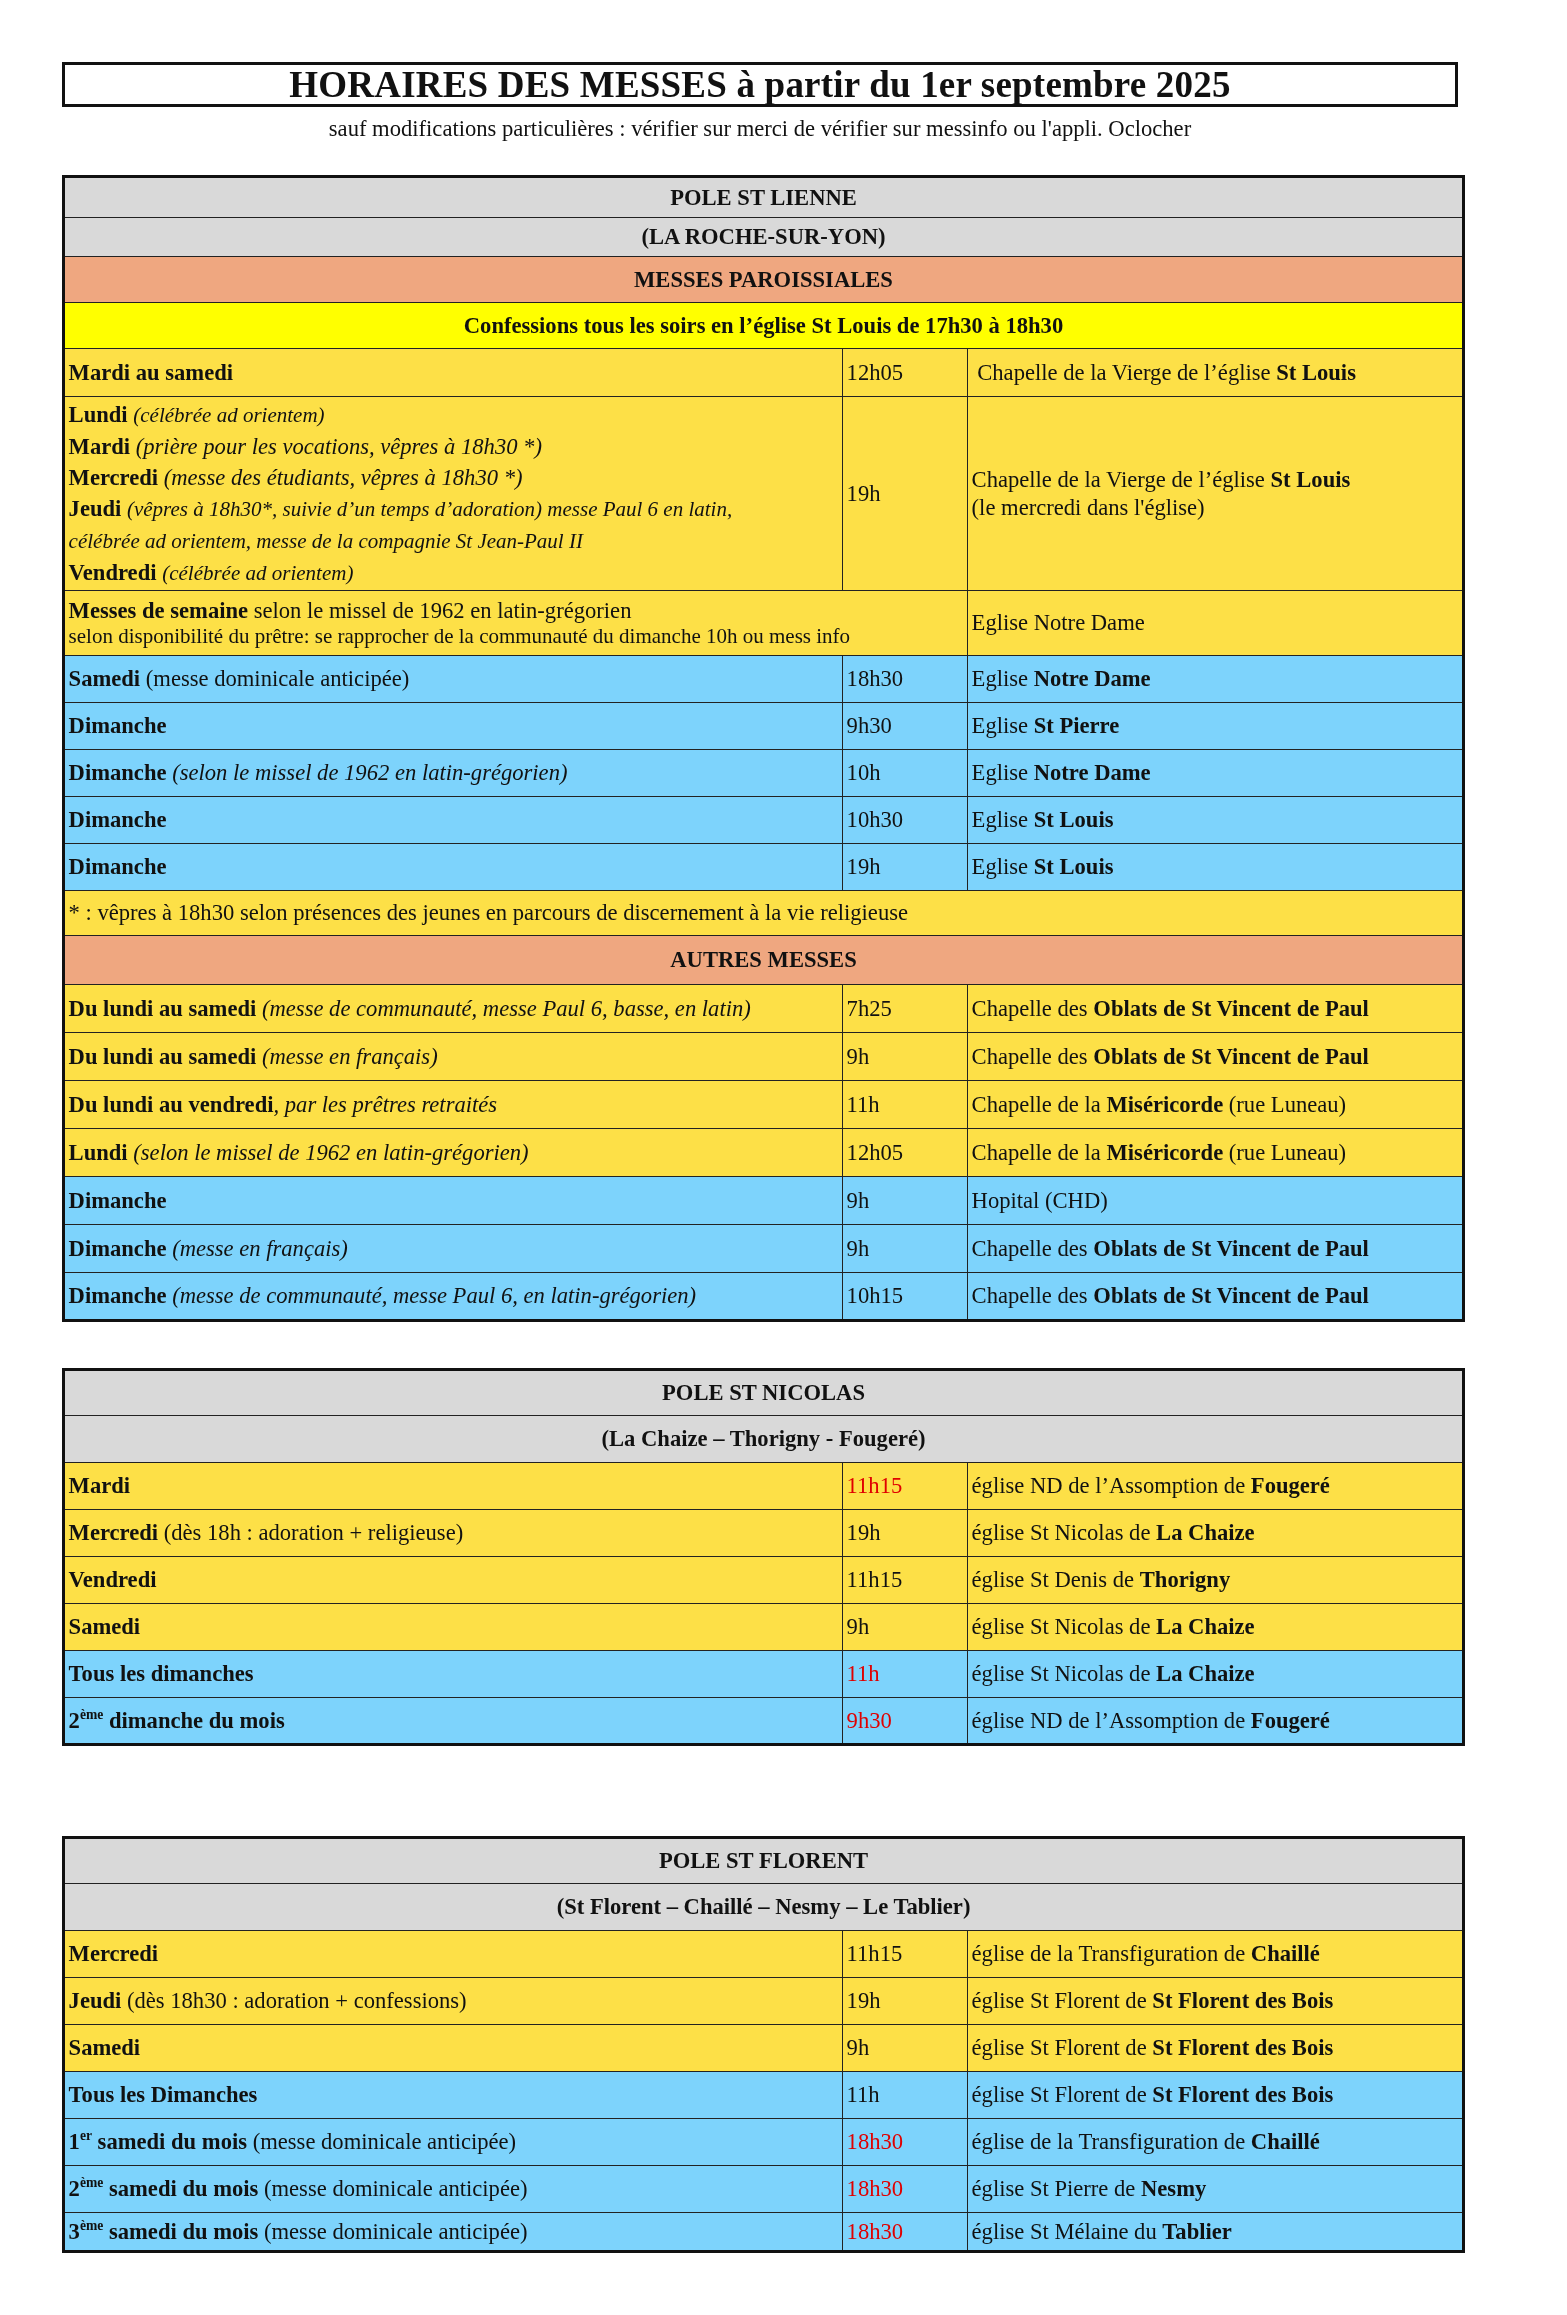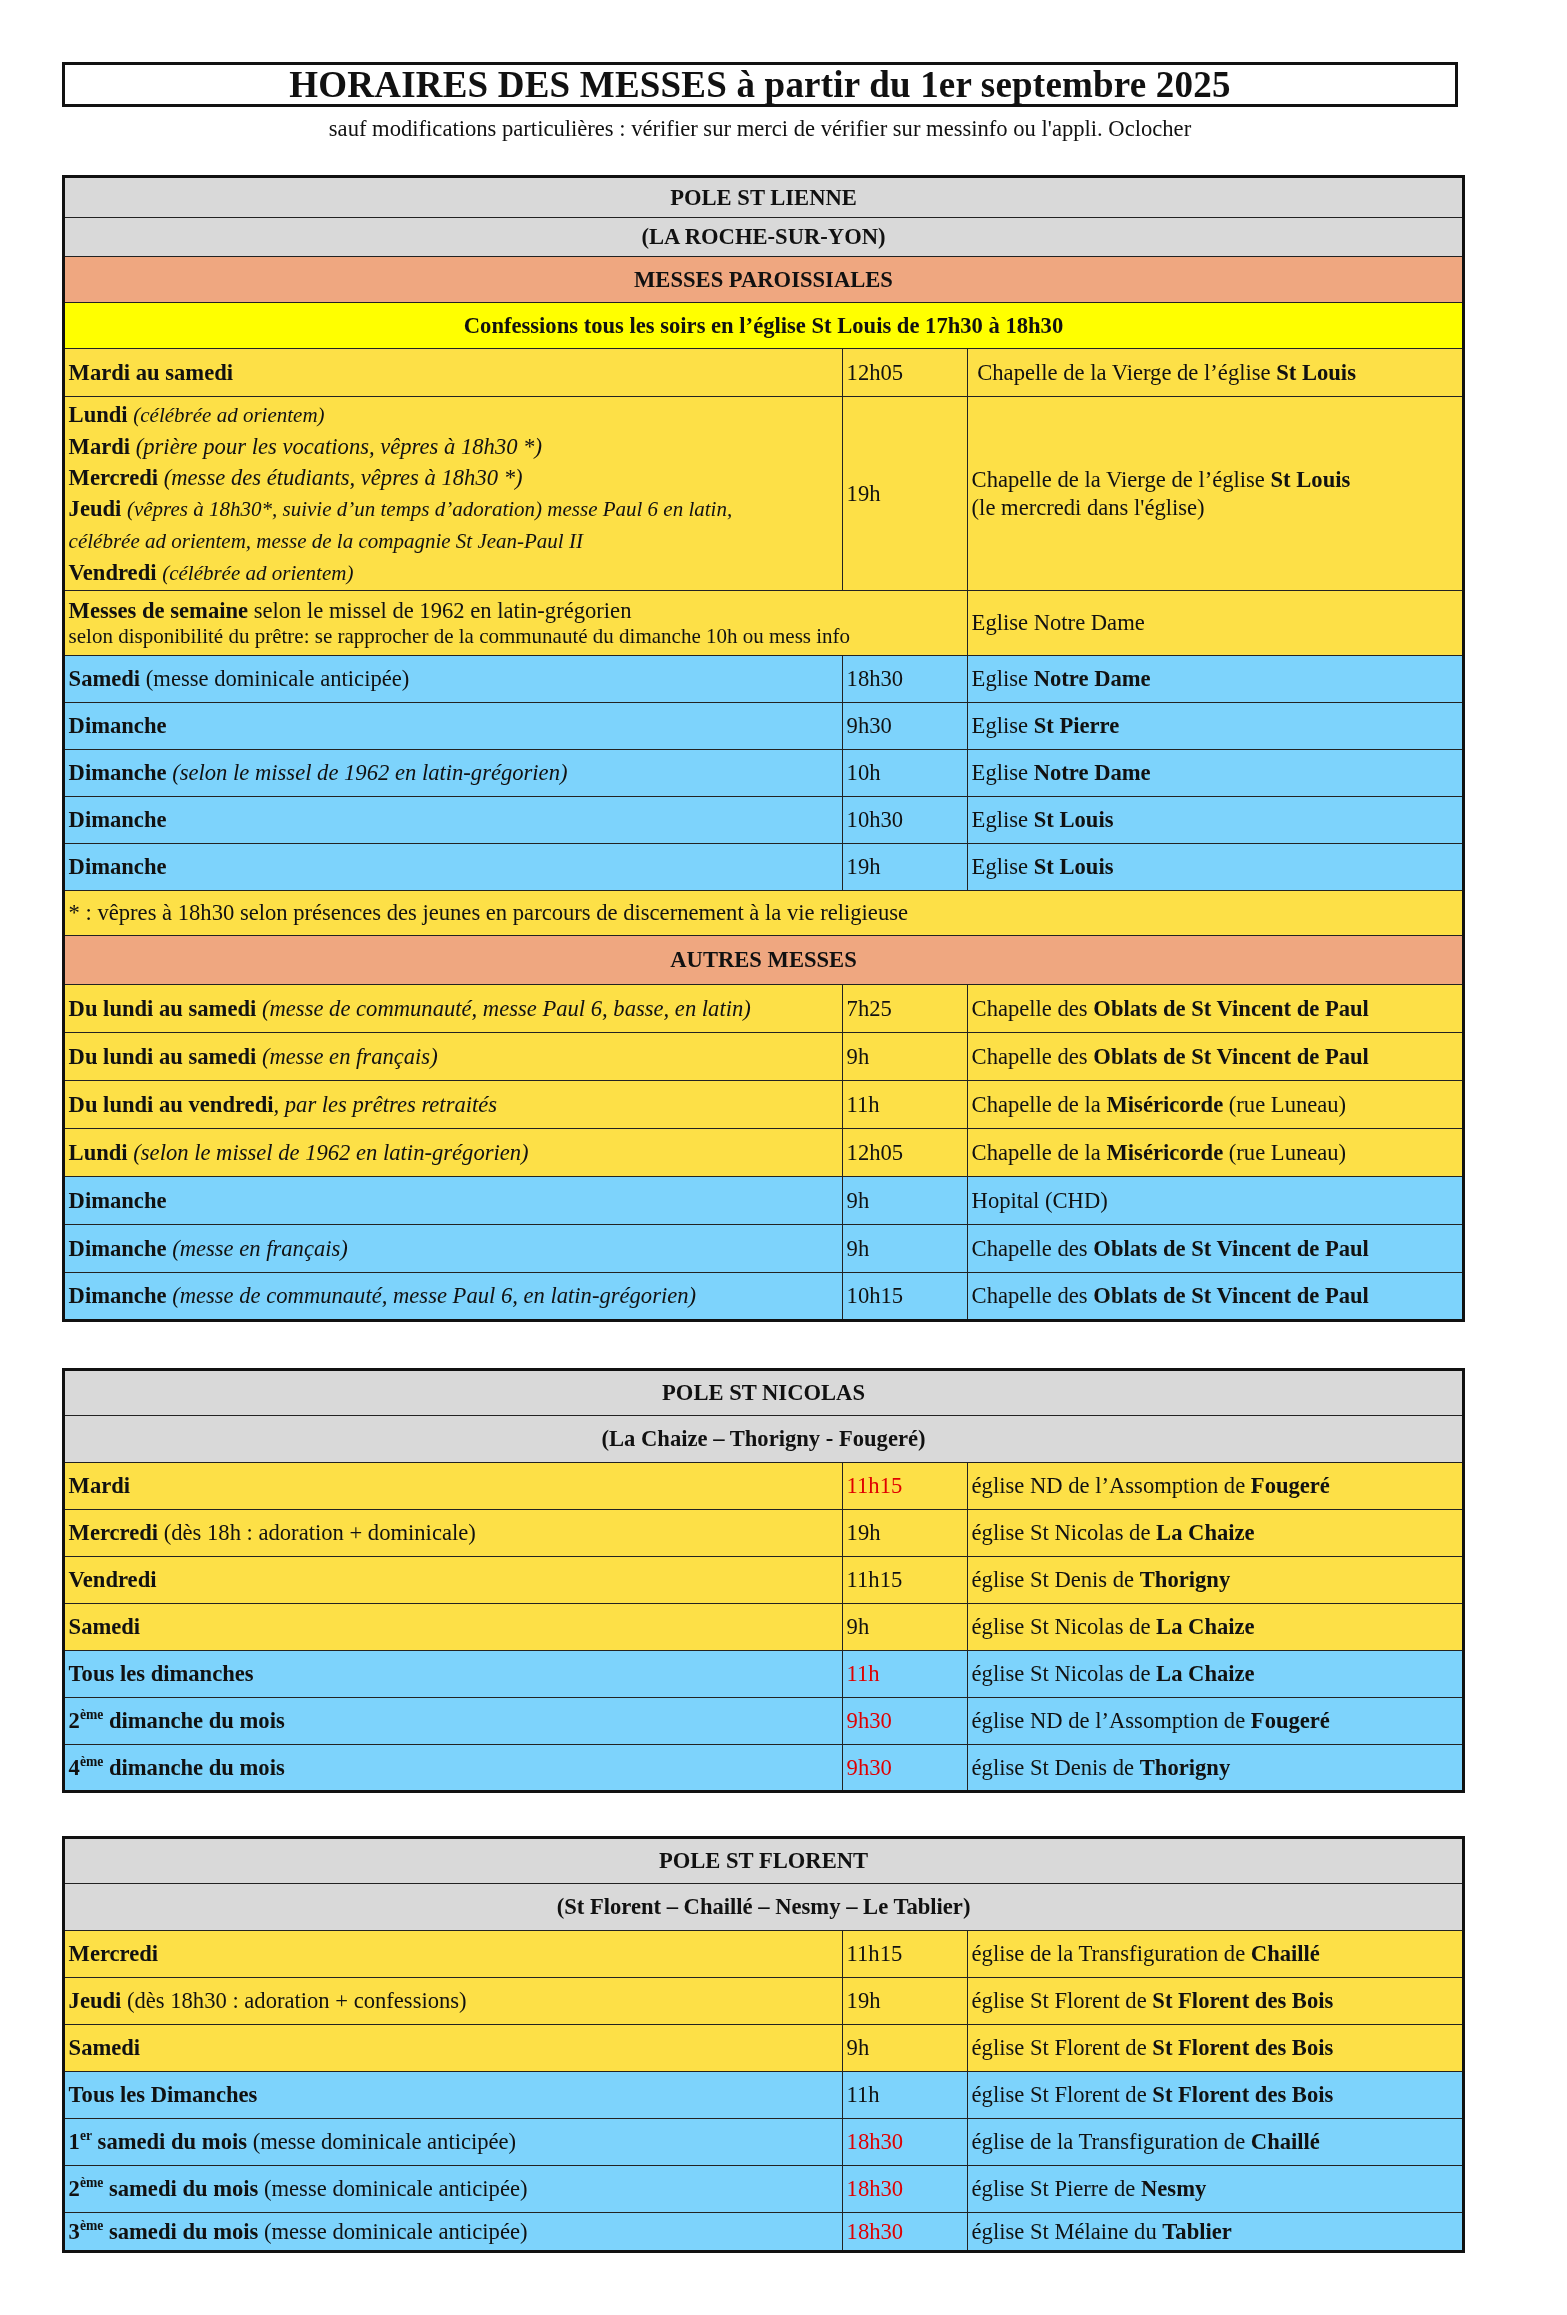--- a/index.html
+++ b/index.html
@@ -185,21 +185,21 @@
     <td colspan="3">(La Chaize – Thorigny - Fougeré)</td>
   </tr>
   </tbody>
     <tbody id="nicolas-rows">
       <tr class="white" style="height: 47px;">
         <td><span class="b">Mardi</span></td>
         <td class="t red">11h15</td>
         <td><span>église ND de l’Assomption de </span><span class="b">Fougeré</span></td>
       </tr>
       <tr class="white" style="height: 47px;">
-        <td><span class="b">Mercredi</span><span> (dès 18h : adoration + dominicale)</span></td>
+        <td><span class="b">Mercredi</span><span> (dès 18h : adoration + religieuse)</span></td>
         <td class="t">19h</td>
         <td><span>église St Nicolas de </span><span class="b">La Chaize</span></td>
       </tr>
       <tr class="white" style="height: 47px;">
         <td><span class="b">Vendredi</span></td>
         <td class="t">11h15</td>
         <td><span>église St Denis de </span><span class="b">Thorigny</span></td>
       </tr>
       <tr class="white" style="height: 47px;">
         <td><span class="b">Samedi</span></td>
@@ -208,25 +208,20 @@
       </tr>
       <tr class="blue" style="height: 47px;">
         <td><span class="b">Tous les dimanches</span></td>
         <td class="t red">11h</td>
         <td><span>église St Nicolas de </span><span class="b">La Chaize</span></td>
       </tr>
       <tr class="blue" style="height: 47px;">
         <td><span class="b">2</span><sup>ème</sup><span class="b"> dimanche du mois</span></td>
         <td class="t red">9h30</td>
         <td><span>église ND de l’Assomption de </span><span class="b">Fougeré</span></td>
-      </tr>
-      <tr class="blue" style="height: 47px;">
-        <td><span class="b">4</span><sup>ème</sup><span class="b"> dimanche du mois</span></td>
-        <td class="t red">9h30</td>
-        <td><span>église St Denis de </span><span class="b">Thorigny</span></td>
       </tr>
     </tbody>
 </table>
 
 <table class="sched" style="top:1836px;">
   <colgroup>
       <col class="c1">
       <col class="c2">
       <col class="c3">
     </colgroup>

